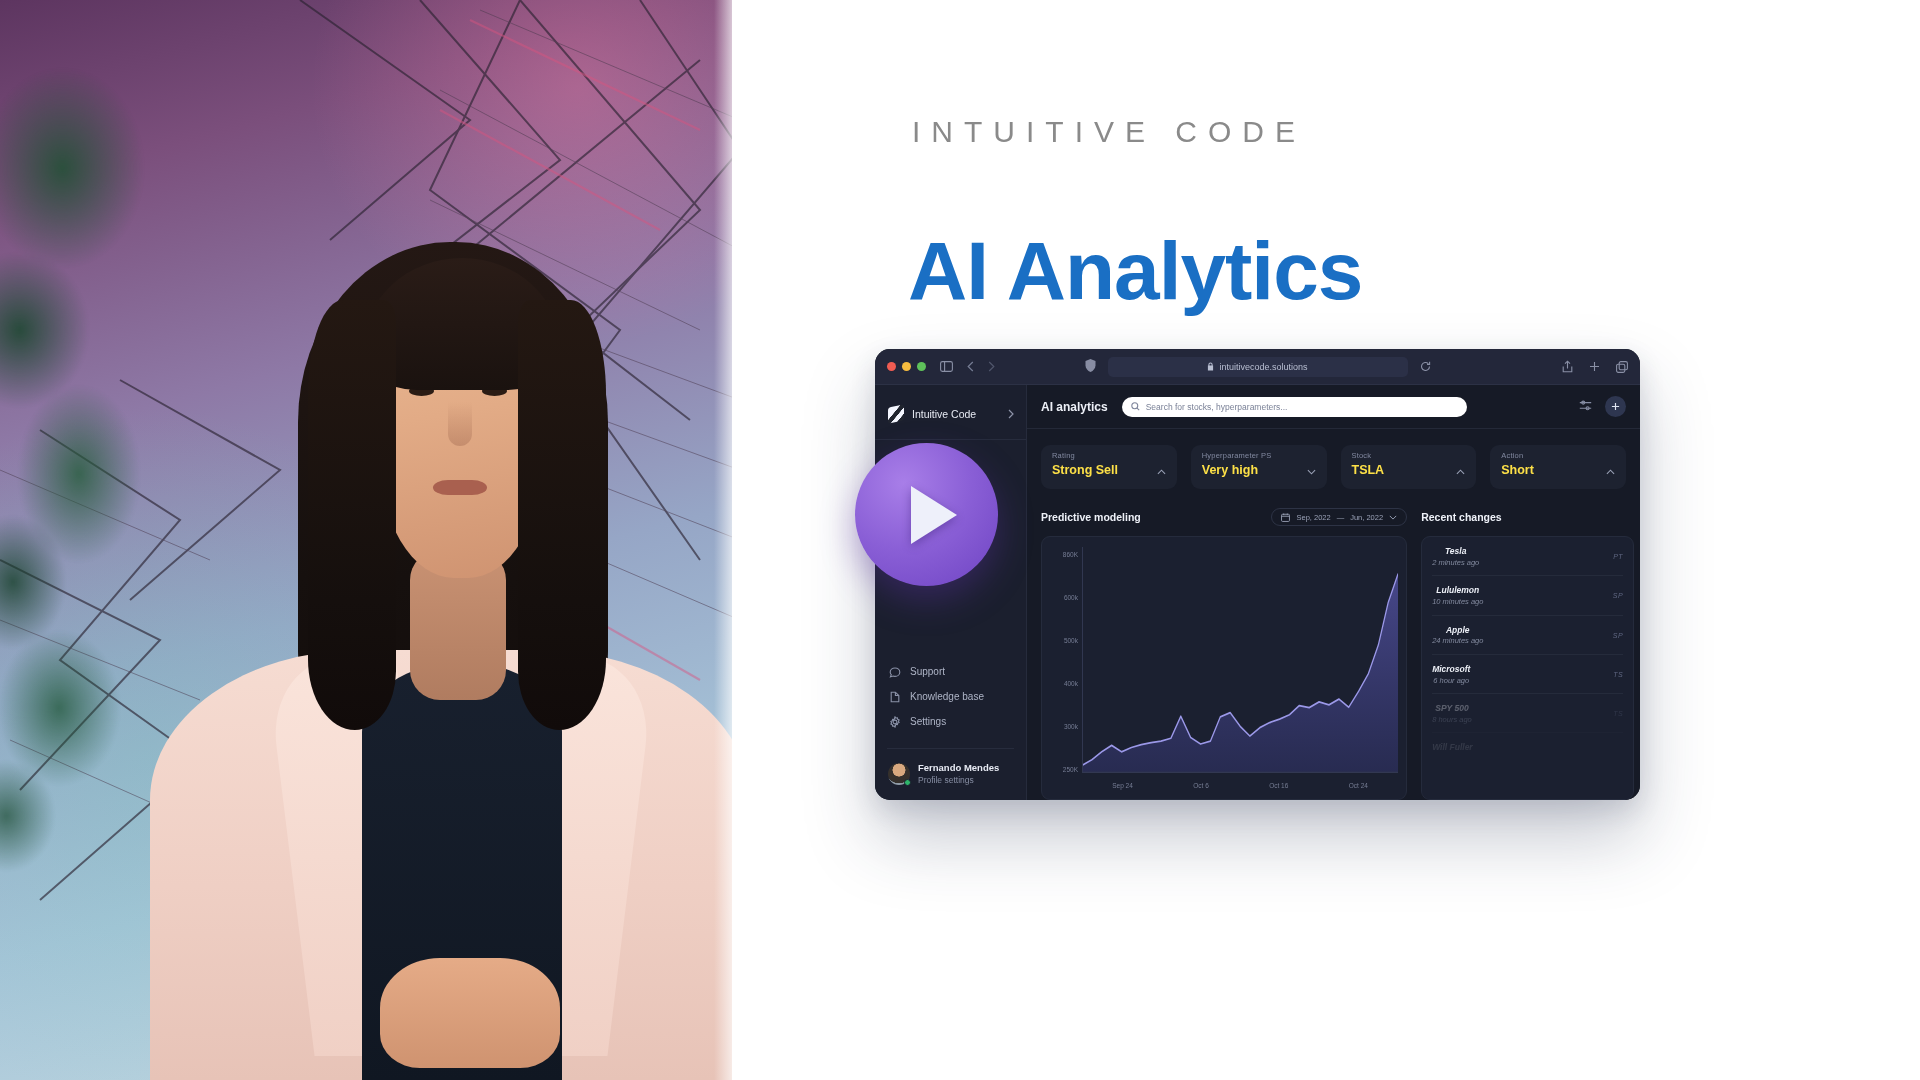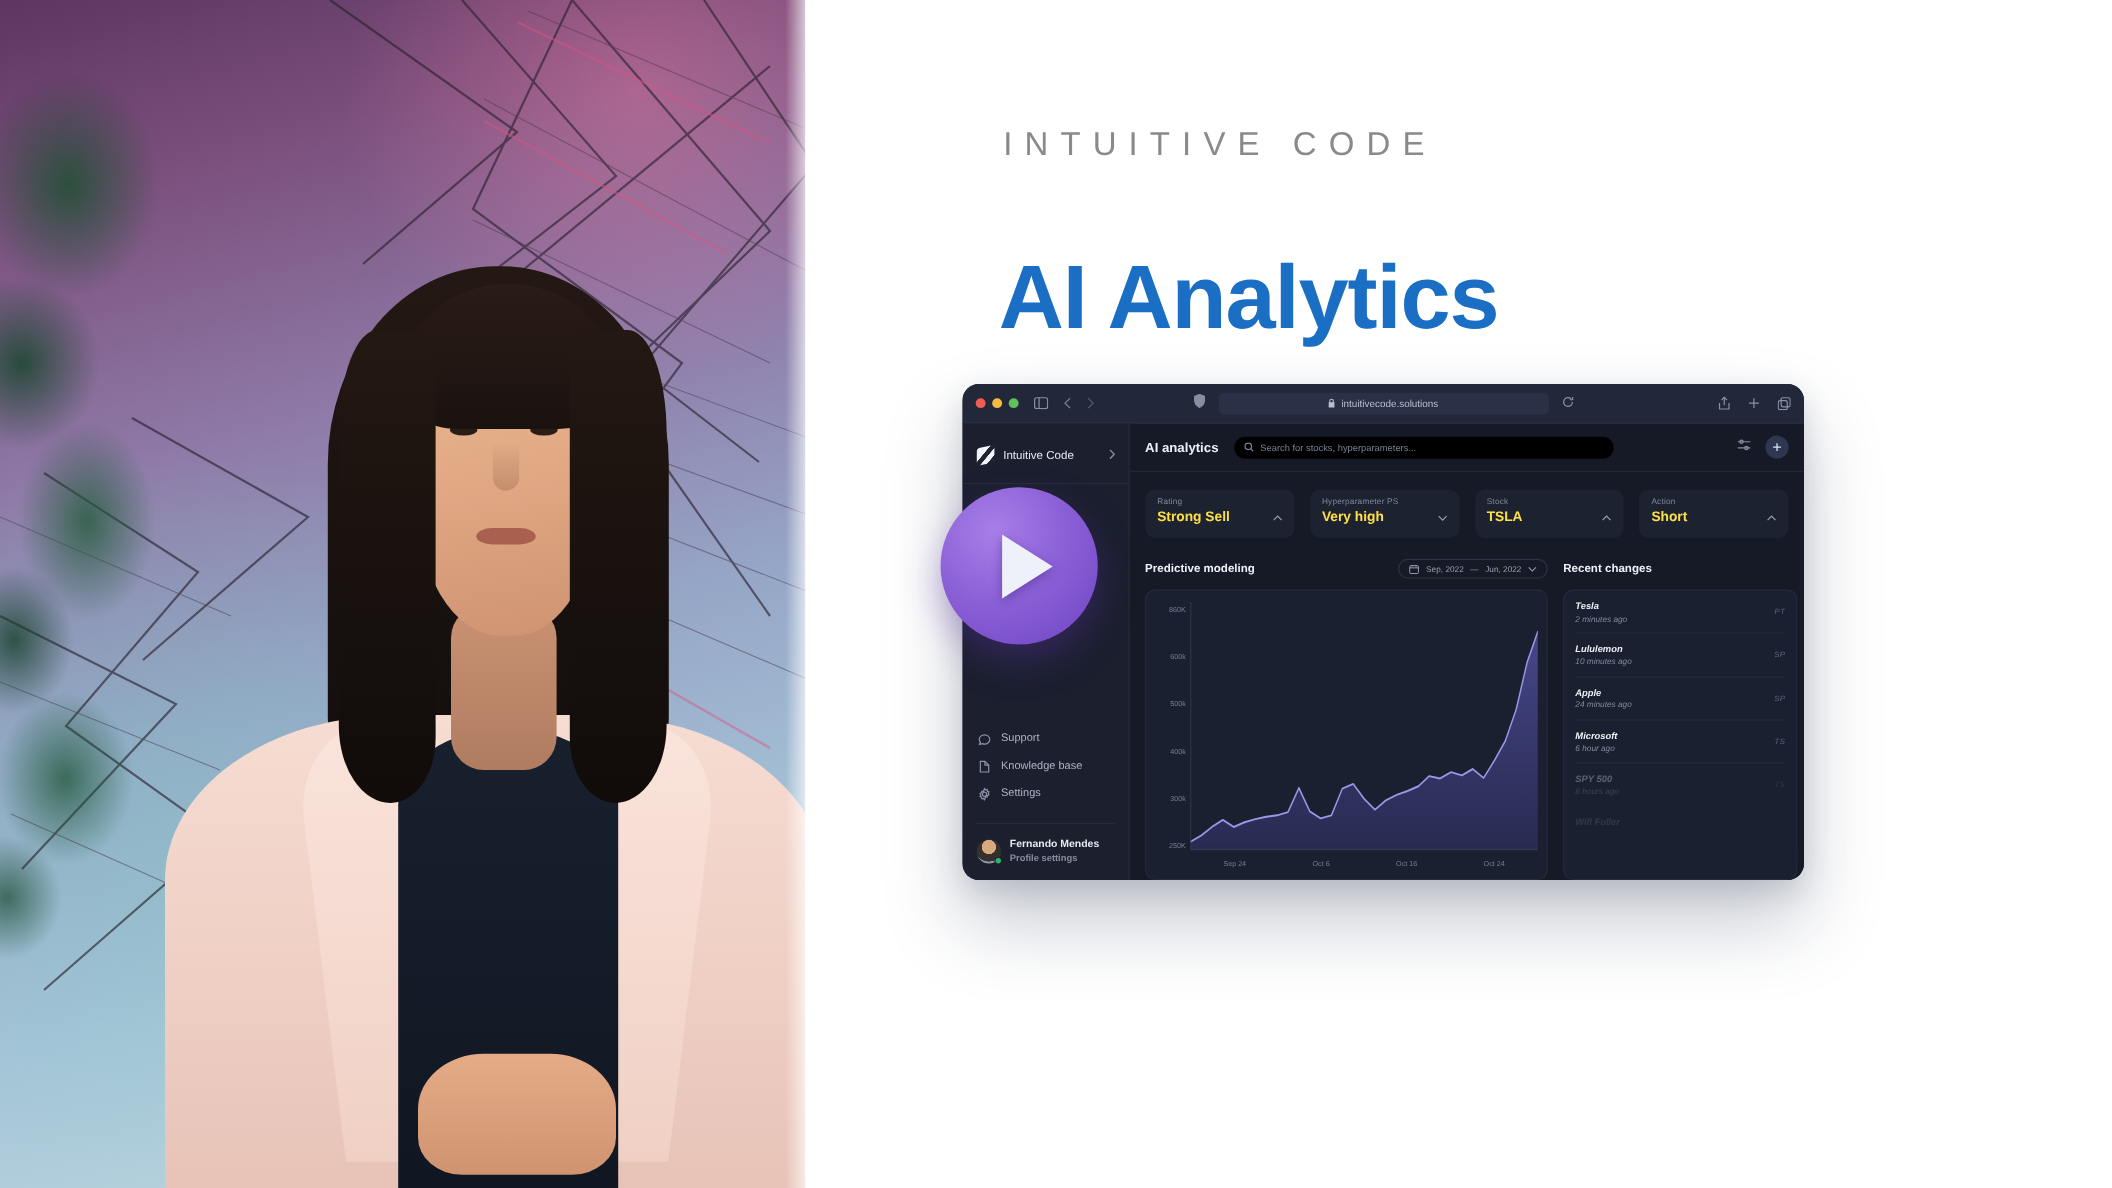--- a/index.html
+++ b/index.html
@@ -173,31 +173,31 @@
   .avatar{
     position:relative; width:22px; height:22px; border-radius:50%;
     background:radial-gradient(circle at 50% 32%, #d8a87f 0 34%, #35302c 36% 70%, #8e9aa6 72%);
     flex:none;
   }
   .avatar .online{
     position:absolute; right:-1px; bottom:-1px; width:7px; height:7px;
     background:#2fb56a; border:1.5px solid #1b1f2e; border-radius:50%;
   }
   .p-name{ font-size:9.5px; color:#e8ebf4; font-weight:600; line-height:1.35; }
-  .p-sub{ font-size:8.5px; color:#878ea3; line-height:1.35;font-weight:bold; }
+  .p-sub{ font-size:8.5px; color:#878ea3; line-height:1.35; }
 
   
   .main{ flex:1; background:#161a26; display:flex; flex-direction:column; }
   .topbar{
     height:44px; display:flex; align-items:center; padding:0 14px;
     border-bottom:1px solid #242938; gap:14px;
   }
   .page-title{ font-size:12px; color:#edf0f7; font-weight:600; }
   .search{
-    flex:1; max-width:345px; height:20px; background:#000000; border-radius:11px;
+    flex:1; max-width:345px; height:20px; background:#ffffff; border-radius:11px;
     display:flex; align-items:center; gap:6px; padding:0 9px; color:#7e859b;
   }
   .search span{ font-size:8.5px; color:#7a melhor; }
   .search span{ font-size:8.5px; color:#7a8197; }
   .top-actions{ margin-left:auto; display:flex; align-items:center; gap:13px; }
   .filters-ico{ color:#868da4; }
   .plus-btn{
     width:21px; height:21px; border-radius:50%;
     background:#2e3650; display:flex; align-items:center; justify-content:center;
     color:#dfe4f1;
@@ -208,21 +208,21 @@
   .chip{
     flex:1; height:44px; background:#1d2230; border-radius:9px;
     padding:6px 11px 0 11px; position:relative;
   }
   .chip-label{ font-size:7.5px; color:#8289a0; letter-spacing:.2px; }
   .chip-row{ display:flex; align-items:center; justify-content:space-between; margin-top:1px; }
   .chip-value{ font-size:12.5px; color:#fde047; font-weight:700; }
   .chip-chev{ color:#9aa1b6; }
 
   
-  .content{ display:flex; gap:14px; padding:18px 6px 0 14px; flex:1; }
+  .content{ display:flex; gap:14px; padding:18px 6px 0 14px; flex:1;text-align:center; }
   .panel-left{ flex:1.72; display:flex; flex-direction:column; }
   .panel-right{ flex:1; display:flex; flex-direction:column; }
   .panel-head{ display:flex; align-items:center; justify-content:space-between; height:20px; margin-bottom:9px; }
   .panel-title{ font-size:10.5px; color:#eef1f8; font-weight:600; }
   .daterange{
     display:flex; align-items:center; gap:6px; height:18px; padding:0 9px;
     border:1px solid #2d3345; border-radius:9px; color:#9aa1b6; font-size:7.5px;
   }
   .card{
     background:#1b2030; border:1px solid #252b3c; border-radius:9px; flex:1;

